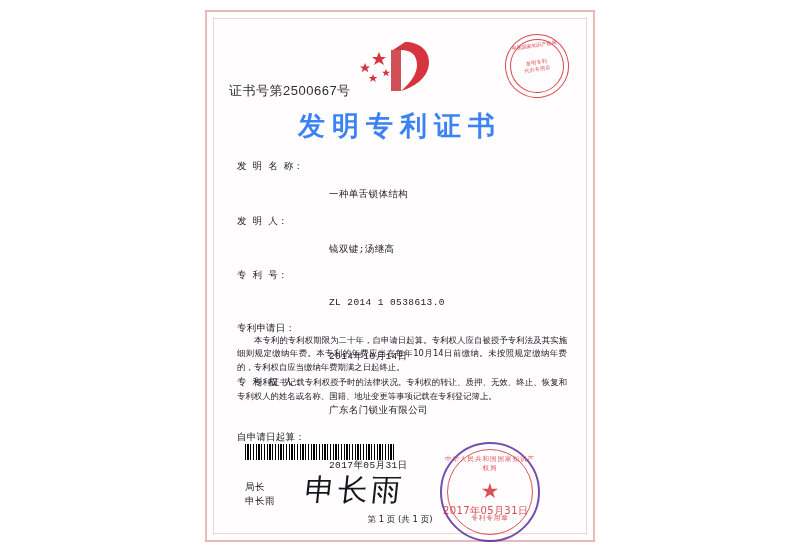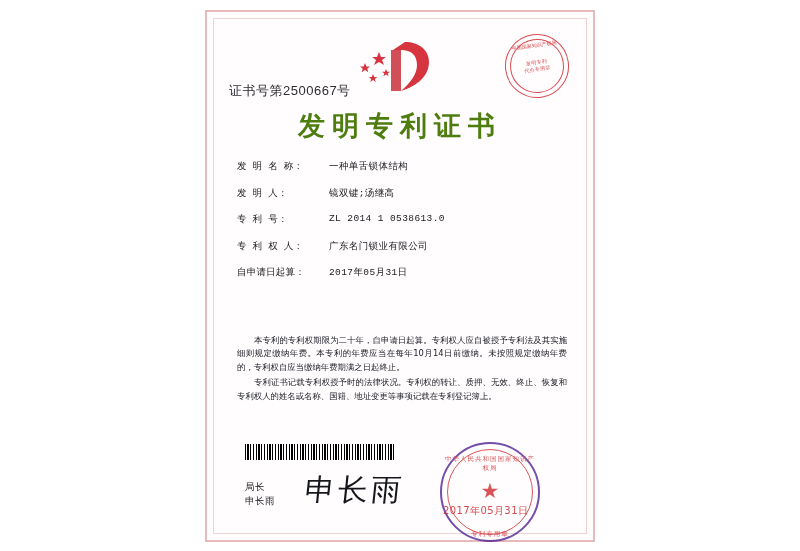--- a/index.html
+++ b/index.html
@@ -101,21 +101,21 @@
   }
   .title {
     position: absolute;
     left: 0; right: 0;
     top: 96px;
     text-align: center;
     font-family: Liberation Serif, serif;
     font-size: 27px;
     font-weight: bold;
     letter-spacing: 7px;
-    color: #4d7c0f;
+    color: #3b82f6;
   }
   
   .fields {
     position: absolute;
     left: 30px;
     top: 148px;
     right: 24px;
   }
   .field-row {
     display: flex;
@@ -126,20 +126,21 @@
     color: #1b1b20;
   }
   .field-label {
     width: 92px;
     flex: 0 0 92px;
     letter-spacing: 0.2px;
   }
   .field-value {
     flex: 1 1 auto;
     letter-spacing: 0.4px;
+    margin-top: 28px;
   }
   
   .paras {
     position: absolute;
     left: 30px;
     right: 26px;
     top: 322px;
     font-family: "DejaVu Sans", sans-serif;
     font-size: 8.4px;
     line-height: 13.4px;
@@ -214,21 +215,21 @@
   .seal-main .arc {
     position: absolute;
     left: 0; right: 0;
     text-align: center;
     color: #d0232b;
     font-size: 6.5px;
     font-family: "DejaVu Sans", sans-serif;
     letter-spacing: 1px;
   }
   .seal-main .arc.top { top: 11px; }
-  .seal-main .arc.bottom { bottom: 1px; margin-top: 24px; }
+  .seal-main .arc.bottom { bottom: 17px; margin-top: 24px; }
   
   .seal-date {
     position: absolute;
     left: 236px;
     top: 492px;
     color: #cf2a2f;
     font-family: "DejaVu Sans", sans-serif;
     font-size: 10px;
     letter-spacing: 0.4px;
     opacity: 0.85;
@@ -285,20 +286,24 @@
       </div>
       <div class="field-row">
         <div class="field-label">发 明 人：</div>
         <div class="field-value">镜双键;汤继高</div>
       </div>
       <div class="field-row">
         <div class="field-label">专 利 号：</div>
         <div class="field-value">ZL 2014 1 0538613.0</div>
       </div>
       <div class="field-row">
+        <div class="field-label">专利申请日：</div>
+        <div class="field-value">2014年10月14日</div>
+      </div>
+      <div class="field-row">
         <div class="field-label">专 利 权 人：</div>
         <div class="field-value">广东名门锁业有限公司</div>
       </div>
       <div class="field-row">
         <div class="field-label">自申请日起算：</div>
         <div class="field-value">2017年05月31日</div>
       </div>
     </div>
 
     <div class="paras">
@@ -317,14 +322,15 @@
 
     <div class="seal-main">
       <div class="inner-ring"></div>
       <div class="arc top">中华人民共和国国家知识产权局</div>
       <div class="star">★</div>
       <div class="arc bottom">专利专用章</div>
     </div>
 
     <div class="seal-date">2017年05月31日</div>
 
+    <div class="page-no">第 1 页 (共 1 页)</div>
   </div>
 </div>
 
 </body></html>

